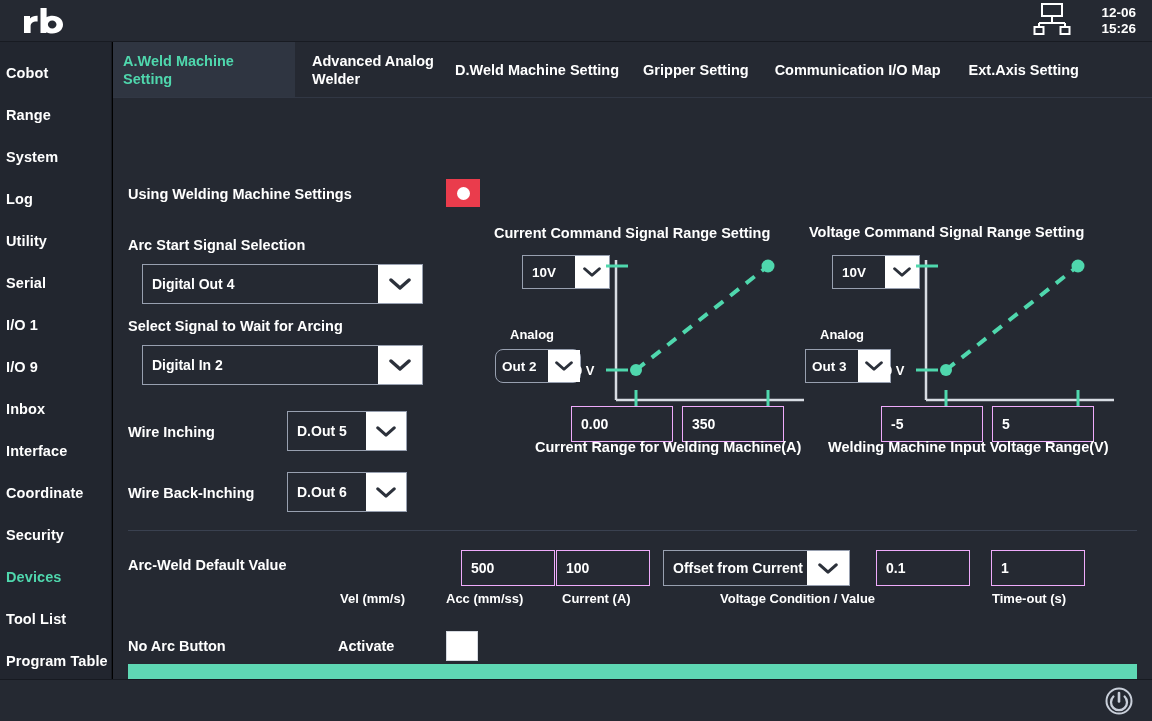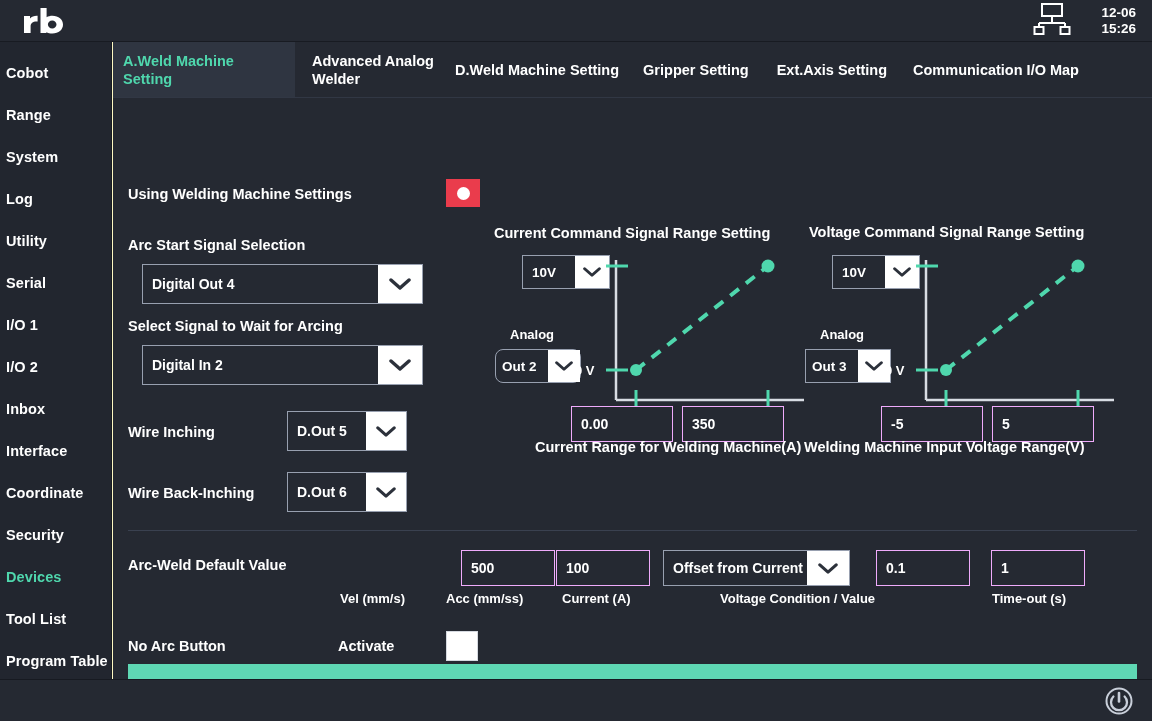--- a/index.html
+++ b/index.html
@@ -5,21 +5,21 @@
   * { box-sizing: border-box; margin: 0; padding: 0; }
   html, body {
     width: 1152px; height: 721px;
     background: #22262f;
     font-family: "Liberation Sans", sans-serif;
     overflow: hidden;
   }
   #app {
     position: relative;
     width: 1040px; height: 721px;
-    background: #fef9c3;
+    background: #000000;
   }
 
   
   .topbar {
     position: absolute; left: 0; top: 0; width: 1152px; height: 42px;
     background: #252932;
     border-bottom: 1px solid #181b22;
   }
   .logo {
     position: absolute; left: 22px; top: 7px;
@@ -186,40 +186,40 @@
   </div>
 
   <div class="sidebar">
     <div class="side-item">Cobot</div>
     <div class="side-item">Range</div>
     <div class="side-item">System</div>
     <div class="side-item">Log</div>
     <div class="side-item">Utility</div>
     <div class="side-item">Serial</div>
     <div class="side-item">I/O 1</div>
-    <div class="side-item">I/O 2</div>
+    <div class="side-item">I/O 9</div>
     <div class="side-item">Inbox</div>
     <div class="side-item">Interface</div>
     <div class="side-item">Coordinate</div>
     <div class="side-item">Security</div>
     <div class="side-item active">Devices</div>
     <div class="side-item">Tool List</div>
     <div class="side-item">Program Table</div>
   </div>
 
   <div class="main">
 
     <div class="tabbar">
       <div class="tab active" style="width:182px; justify-content:center;">A.Weld Machine Setting</div>
       <div class="tab two-line" style="width:186px; padding-left:17px;">Advanced Analog
 Welder</div>
       <div class="tab" style="padding-left:10px;">D.Weld Machine Setting</div>
       <div class="tab" style="padding-left:14px;">Gripper Setting</div>
+      <div class="tab" style="padding-left:16px;">Communication I/O Map</div>
       <div class="tab" style="padding-left:18px;">Ext.Axis Setting</div>
-      <div class="tab" style="padding-left:16px;">Communication I/O Map</div>
     </div>
 
     <div class="content">
 
       <div class="lbl" style="position:absolute; left:15px; top:88px;">Using Welding Machine Settings</div>
       <div class="redtoggle" style="position:absolute; left:333px; top:81px;">
         <div class="dot"></div>
       </div>
 
       <div class="lbl" style="position:absolute; left:15px; top:139px;">Arc Start Signal Selection</div>
@@ -338,21 +338,21 @@
           <line x1="200" y1="142" x2="200" y2="166" stroke="#4fd7ad" stroke-width="3"></line>
           <line x1="68" y1="122" x2="200" y2="18" stroke="#4fd7ad" stroke-width="4" stroke-dasharray="11,9" stroke-linecap="butt"></line>
           <circle cx="68" cy="122" r="6" fill="#4fd7ad"></circle>
           <circle cx="200" cy="18" r="6.5" fill="#4fd7ad"></circle>
         </svg>
       </div>
       <div class="lbl-sm" style="position:absolute; left:772px; top:265px;">0 V</div>
 
       <div class="tbox" style="position:absolute; left:768px; top:308px; width:102px; height:36px;">-5</div>
       <div class="tbox" style="position:absolute; left:879px; top:308px; width:102px; height:36px;">5</div>
-      <div class="chart-title" style="position:absolute; left:691px; top:341px;">Welding Machine Input Voltage Range(V)</div>
+      <div class="chart-title" style="position:absolute; left:715px; top:341px;">Welding Machine Input Voltage Range(V)</div>
 
       <div class="divider" style="left:15px; top:432px; width:1009px;"></div>
 
       <div class="lbl" style="position:absolute; left:15px; top:459px;">Arc-Weld Default Value</div>
 
       <div class="lbl-sm" style="position:absolute; left:227px; top:493px;">Vel (mm/s)</div>
 
       <div class="tbox" style="position:absolute; left:348px; top:452px; width:94px; height:36px;">500</div>
       <div class="lbl-sm" style="position:absolute; left:333px; top:493px;">Acc (mm/ss)</div>
 

